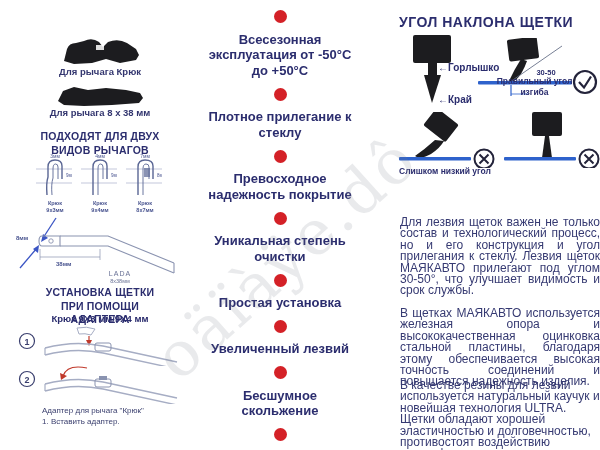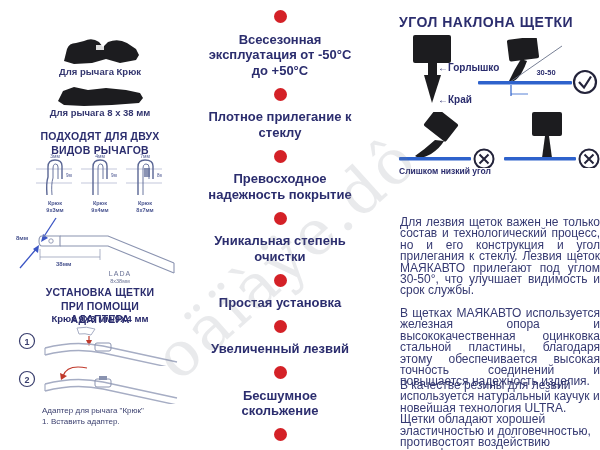--- a/index.html
+++ b/index.html
@@ -198,20 +198,21 @@
     <line x1="32" y1="44" x2="84" y2="8" stroke="#667088" stroke-width="0.9"></line>
     <rect x="0" y="43" width="94" height="3.5" rx="1" fill="#2e62cc"></rect>
     <text x="68" y="37" font-size="7.5" font-weight="bold" fill="#2b2d6e" text-anchor="middle">30-50</text>
     <line x1="33" y1="47" x2="33" y2="58" stroke="#2e62cc" stroke-width="1.2"></line>
     <line x1="33" y1="56" x2="50" y2="56" stroke="#2e62cc" stroke-width="0.8"></line>
     <g>
       <circle cx="107" cy="44" r="11" fill="#ffffff" stroke="#23233a" stroke-width="2.2"></circle>
       <path d="M101,44 L106,49.5 L113,38.5" fill="none" stroke="#23233a" stroke-width="2.2"></path>
     </g>
   </svg>
+  <div class="abs ctr dlabel correctlbl">Правильный угол изгиба</div>
 
   <svg class="abs toolow" width="96" height="56" viewBox="0 0 96 56">
     <rect x="28" y="2" width="28" height="22" rx="2" fill="#1c1c1f" transform="rotate(38 42 13)"></rect>
     <path d="M36,28 Q26,37 16,44 Q21,48 32,42 Q41,36 45,29 Z" fill="#1c1c1f"></path>
     <rect x="0" y="45" width="72" height="3.5" rx="1" fill="#2e62cc"></rect>
     <g>
       <circle cx="85" cy="47" r="9.5" fill="#ffffff" stroke="#23233a" stroke-width="2"></circle>
       <path d="M80.5,42.5 L89.5,51.5 M89.5,42.5 L80.5,51.5" stroke="#23233a" stroke-width="2"></path>
     </g>
   </svg>

